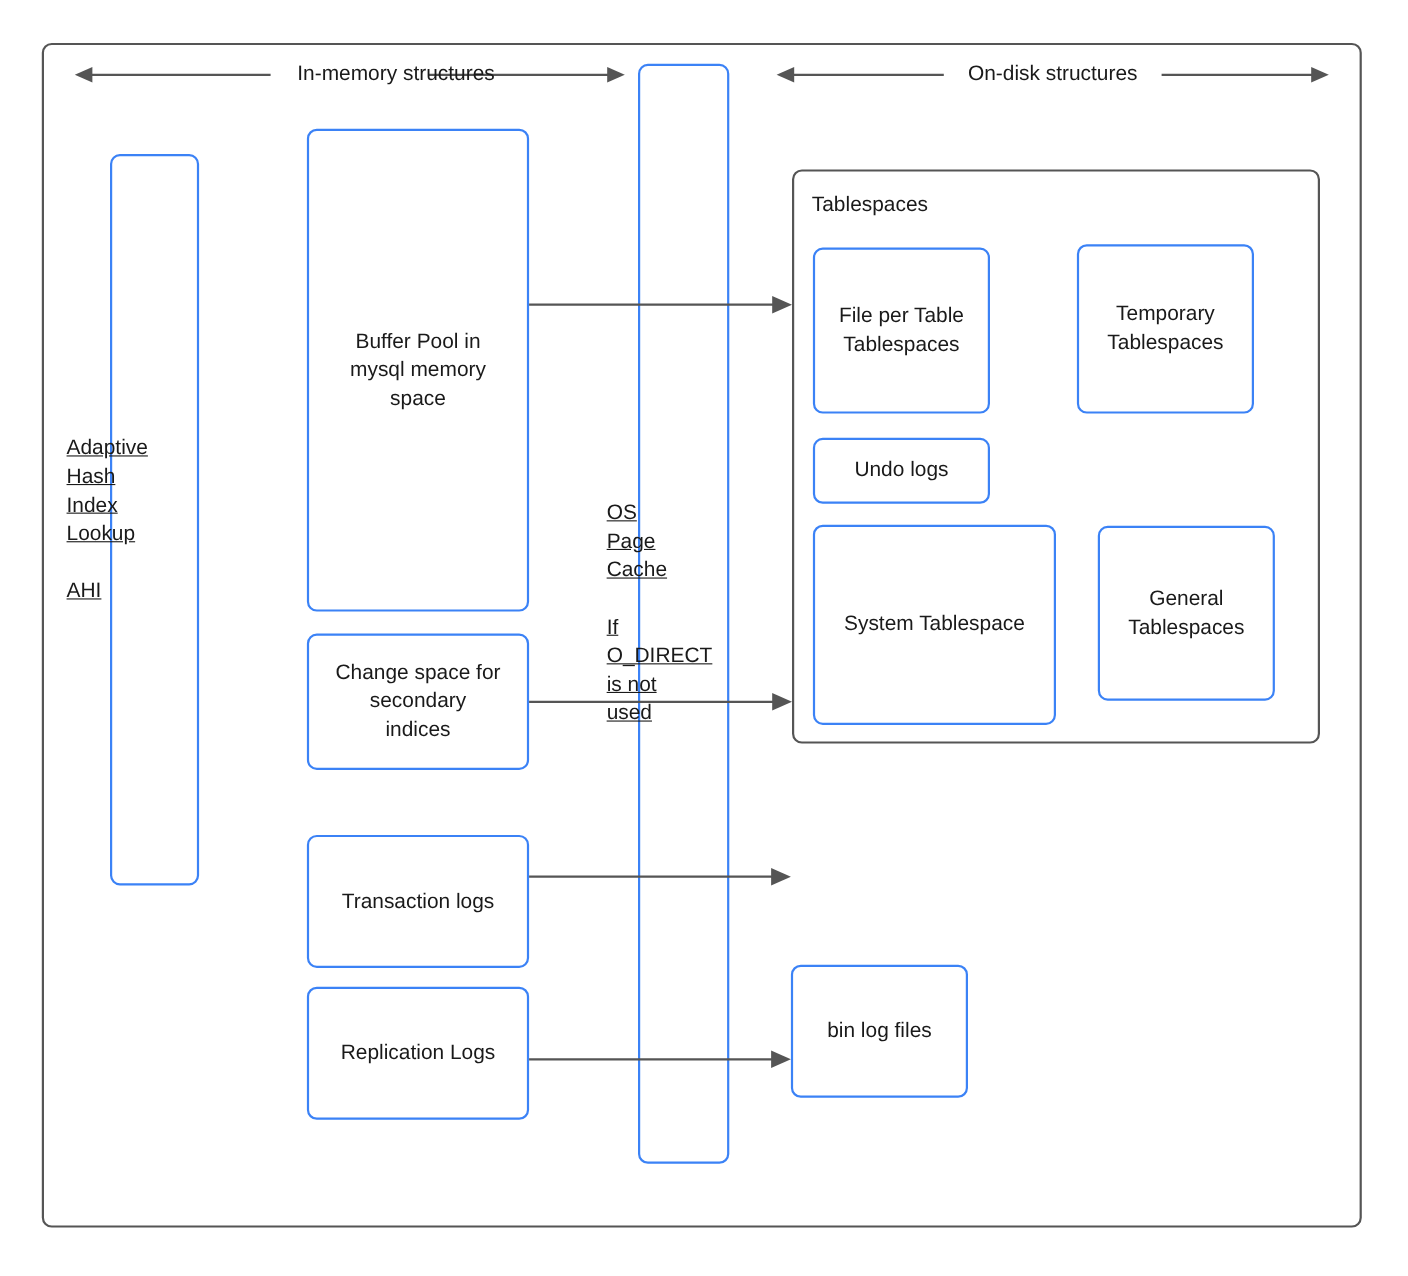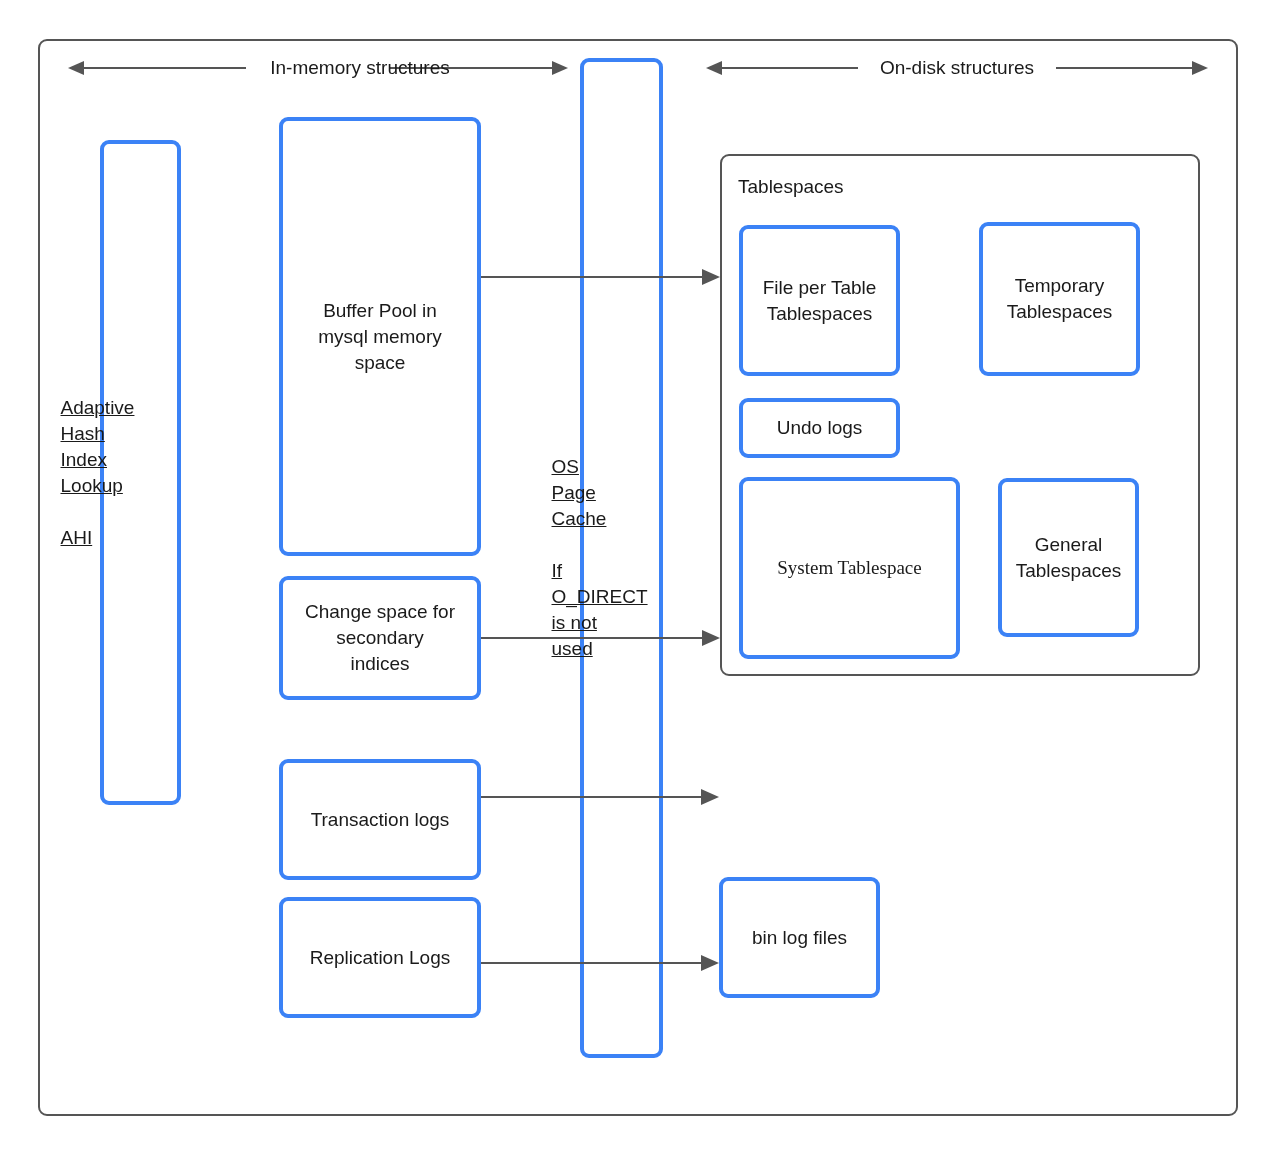--- a/index.html
+++ b/index.html
@@ -13,21 +13,21 @@
   #canvas {
     position: relative;
     width: 1280px;
     height: 1160px;
     background: #ffffff;
     overflow: hidden;
   }
   .node {
     position: absolute;
     box-sizing: border-box;
-    border: 4px solid #3b82f6;
+    border: 2px solid #3b82f6;
     border-radius: 9px;
     background: #ffffff;
     display: flex;
     align-items: center;
     justify-content: center;
     text-align: center;
     color: #1a1a1a;
     font-size: 19px;
     line-height: 26px;
     white-space: pre-line;
@@ -153,25 +153,25 @@
 
   <div class="node" style="left:979px; top:222px; width:161px; height:154px;">
     <span>Temporary
 Tablespaces</span>
   </div>
 
   <div class="node" style="left:739px; top:398px; width:161px; height:60px;">
     <span>Undo logs</span>
   </div>
 
-  <div class="node" style="left:739px; top:477px; width:221px; height:182px;font-family:Liberation Serif, serif;">
+  <div class="node" style="left:739px; top:477px; width:221px; height:182px;">
     <span>System Tablespace</span>
   </div>
 
-  <div class="node" style="left:998px; top:478px; width:141px; height:159px;">
+  <div class="node" style="left:998px; top:478px; width:161px; height:159px;">
     <span>General
 Tablespaces</span>
   </div>
 
 
   <div class="node" style="left:719px; top:877px; width:161px; height:121px;">
     <span>bin log files</span>
   </div>
 
   <svg class="conn" style="left:481px; top:262px; width:239px; height:30px;" viewBox="0 0 239 30">

